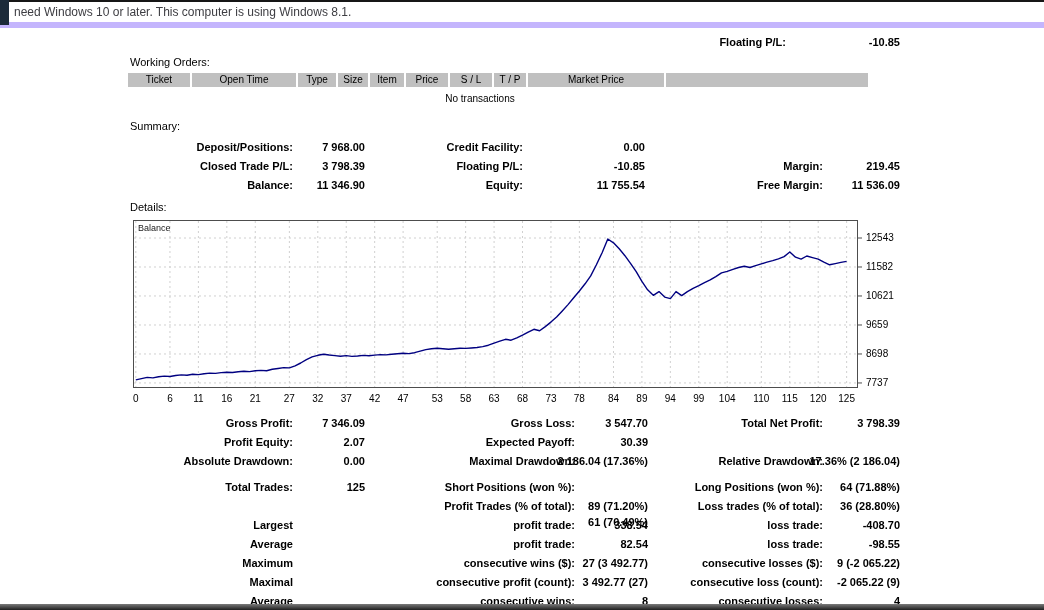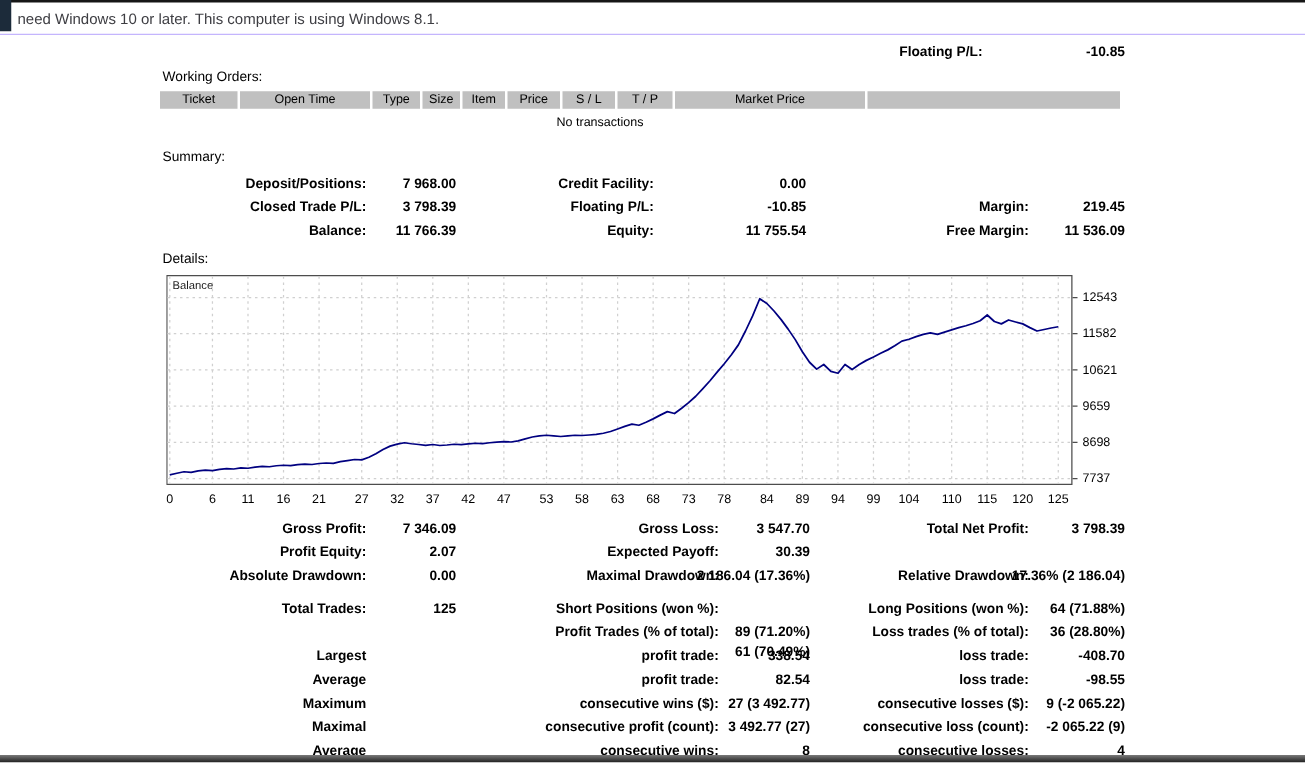--- a/index.html
+++ b/index.html
@@ -2,21 +2,21 @@
 <html><head>
 <meta charset="utf-8">
 <style>
   * { margin:0; padding:0; box-sizing:border-box; }
   html, body { width:1044px; height:610px; }
   body {
     position:relative; overflow:hidden; background:#ffffff;
     font-family:"Liberation Sans", sans-serif; color:#000;
   }
   .notif-bar {
-    height:28px; border-top:2px solid #161616; border-bottom:1px solid #c4b5fd;
+    height:28px; border-top:2px solid #161616; border-bottom:6px solid #c4b5fd;
     display:flex; align-items:center; padding-left:14px;
     font-size:12px; color:#3d3d42; background:#fff;
   }
   .corner-frag { position:absolute; top:0; left:0; width:9px; height:25px; background:#1c2b3a; }
   .heading { margin-left:130px; font-size:11px; font-weight:normal; height:12px; line-height:12px; white-space:nowrap; }
   .h-wo      { margin-top:7px; }
   .h-summary { margin-top:16px; }
   .h-details { margin-top:6px; }
   .wo-row { margin-left:128px; margin-top:5px; display:flex; gap:2px; }
   .wo-cell {
@@ -60,22 +60,22 @@
 
 <div class="heading h-wo">Working Orders:</div>
 <div class="wo-row" id="wo-header">
     <div class="wo-cell" style="width: 62px;">Ticket</div>
     <div class="wo-cell" style="width: 104px;">Open Time</div>
     <div class="wo-cell" style="width: 38px;">Type</div>
     <div class="wo-cell" style="width: 30px;">Size</div>
     <div class="wo-cell" style="width: 34px;">Item</div>
     <div class="wo-cell" style="width: 42px;">Price</div>
     <div class="wo-cell" style="width: 42px;">S / L</div>
-    <div class="wo-cell" style="width: 44px;">T / P</div>
-    <div class="wo-cell" style="width: 152px;">Market Price</div>
+    <div class="wo-cell" style="width: 32px;">T / P</div>
+    <div class="wo-cell" style="width: 136px;">Market Price</div>
     <div class="wo-cell" style="width: 202px;"></div>
   </div>
 <div class="no-trans">No transactions</div>
 
 <div class="heading h-summary">Summary:</div>
 <div class="vtable sum-table" id="summary-table">
     <div class="trow">
       <span class="tcell" style="right: 607px;">Deposit/Positions:</span>
       <span class="tcell" style="right: 535px;">7 968.00</span>
       <span class="tcell" style="right: 377px;">Credit Facility:</span>
@@ -84,21 +84,21 @@
     <div class="trow">
       <span class="tcell" style="right: 607px;">Closed Trade P/L:</span>
       <span class="tcell" style="right: 535px;">3 798.39</span>
       <span class="tcell" style="right: 377px;">Floating P/L:</span>
       <span class="tcell" style="right: 255px;">-10.85</span>
       <span class="tcell" style="right: 77px;">Margin:</span>
       <span class="tcell" style="right: 0px; margin-left: 33px;">219.45</span>
     </div>
     <div class="trow">
       <span class="tcell" style="right: 607px;">Balance:</span>
-      <span class="tcell" style="right: 535px;">11 766.39</span>
+      <span class="tcell" style="right: 535px;">11 346.90</span>
       <span class="tcell" style="right: 377px;">Equity:</span>
       <span class="tcell" style="right: 255px;">11 755.54</span>
       <span class="tcell" style="right: 77px;">Free Margin:</span>
       <span class="tcell" style="right: 0px;">11 536.09</span>
     </div>
   </div>
 
 <div class="heading h-details">Details:</div>
 <div class="chart-wrap">
   <svg id="chart-svg" xmlns="http://www.w3.org/2000/svg" width="772" height="190">

